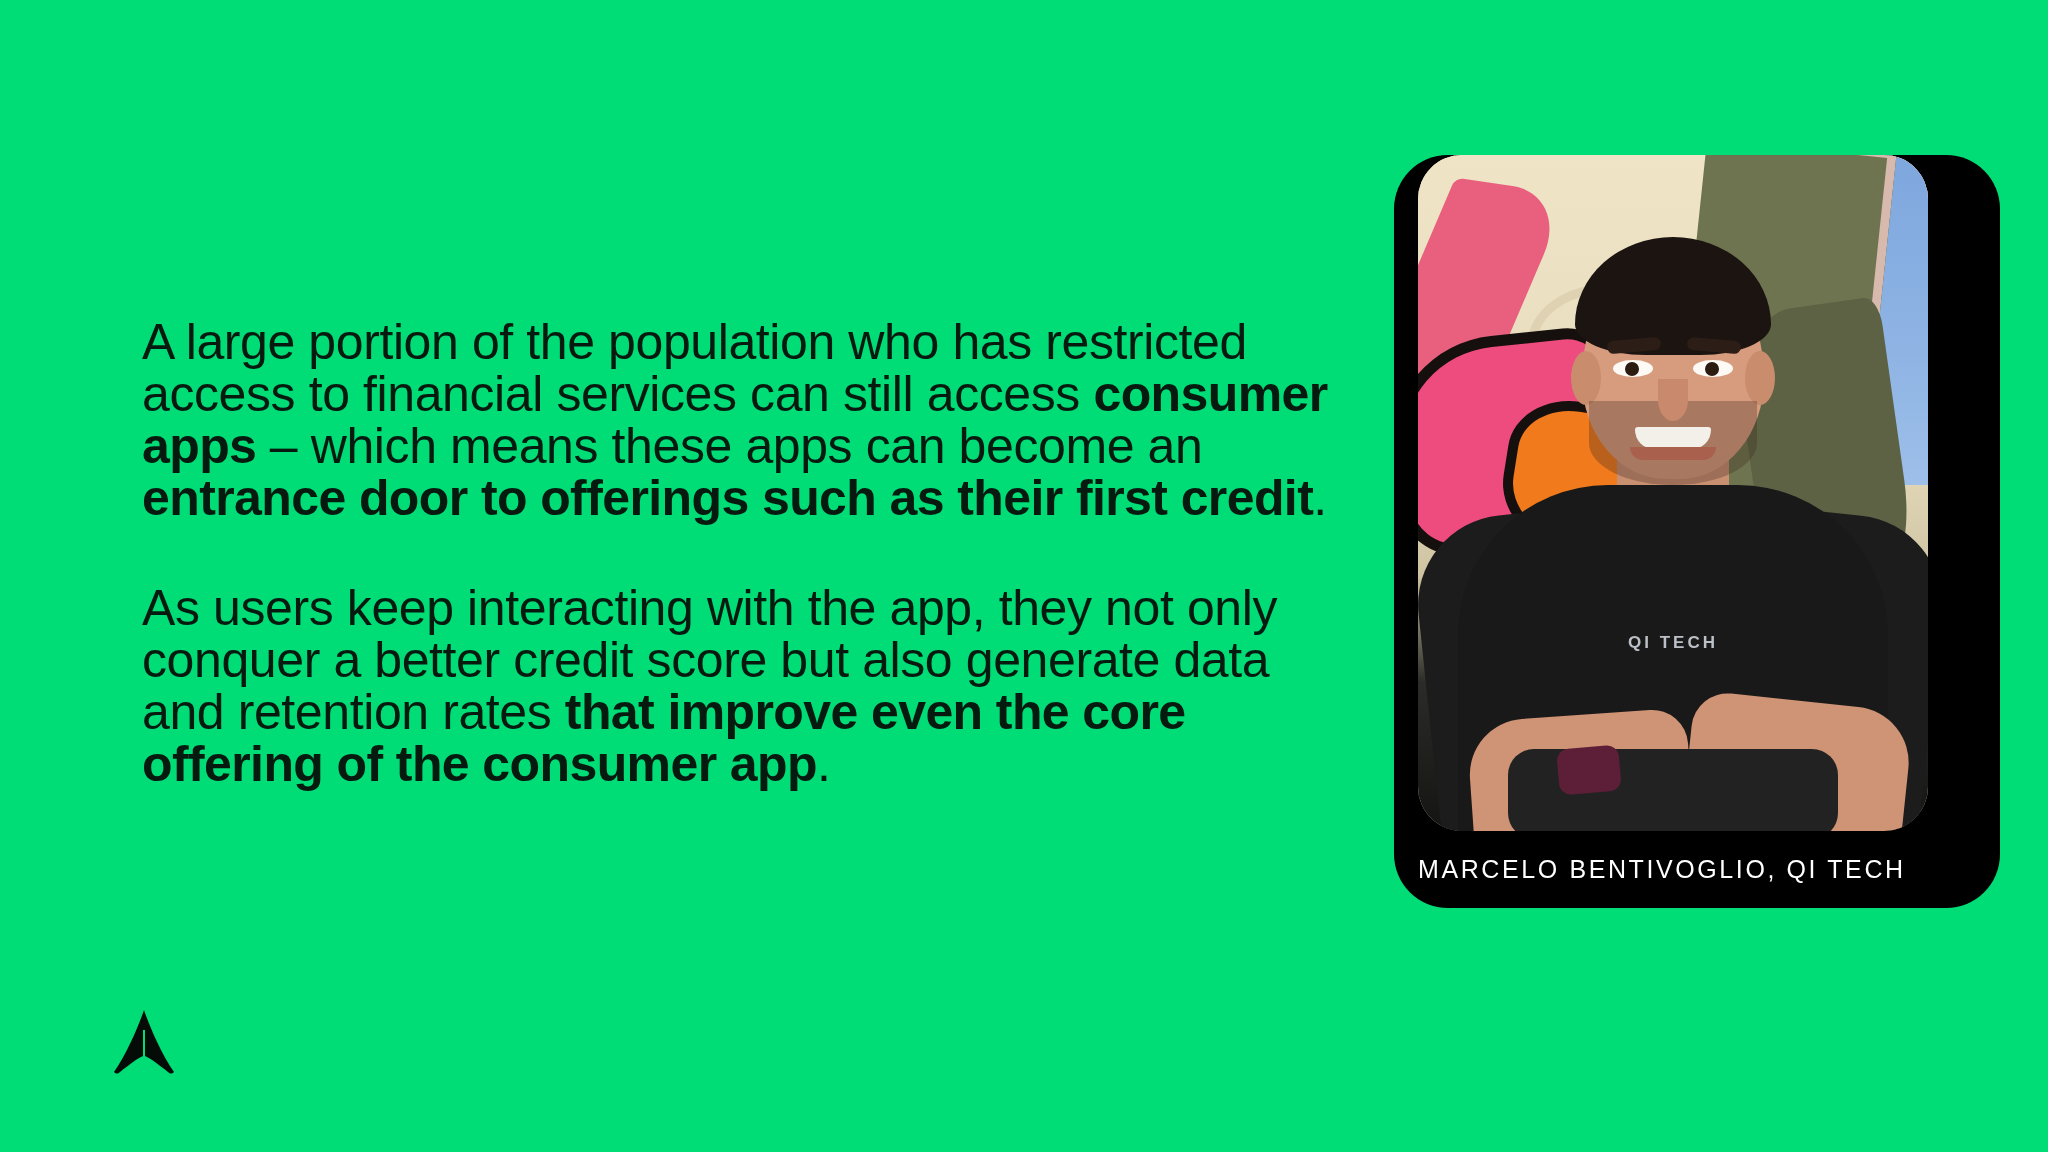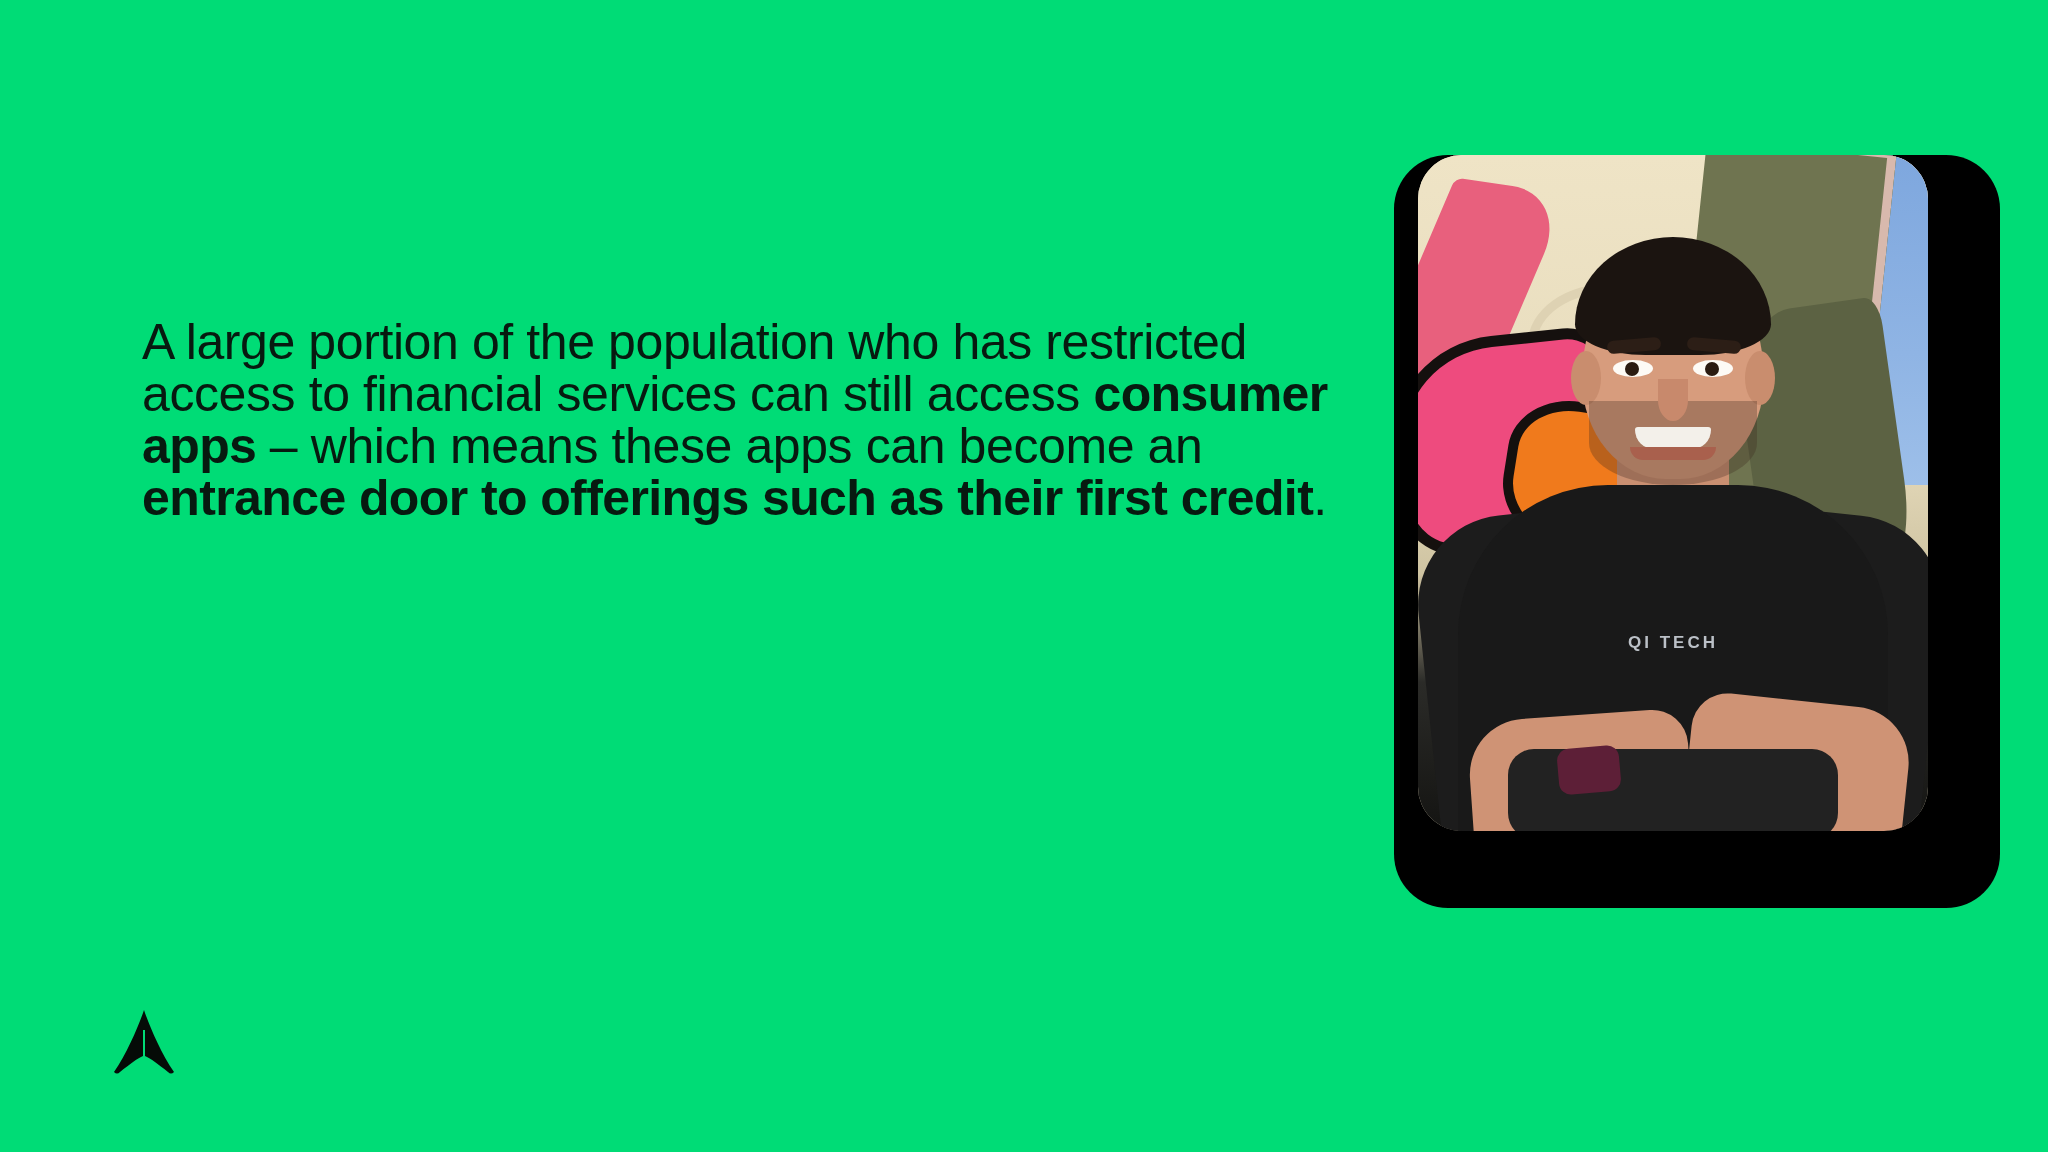--- a/index.html
+++ b/index.html
@@ -147,20 +147,21 @@
     top:1008px;
     width:72px;
     height:72px;
   }
 </style>
 </head>
 <body style="background: rgb(0, 220, 118);">
 
 <div id="quote-block">
   <p class="para" style="color: rgb(7, 26, 16);"><span>A large portion of the population who has restricted access to financial services can still access </span><b>consumer apps</b><span> – which means these apps can become an </span><b>entrance door to offerings such as their first credit</b><span>.</span></p>
+  <p class="para" style="color: rgb(7, 26, 16);"><span>As users keep interacting with the app, they not only conquer a better credit score but also generate data and retention rates </span><b>that improve even the core offering of the consumer app</b><span>.</span></p>
 </div>
 
 <div id="portrait-card" style="background: rgb(0, 0, 0);">
 
   <div id="portrait-photo">
     <div class="bg-wall"></div>
     <div class="bg-sky"></div>
     <div class="bg-olive"></div>
     <div class="bg-olive2"></div>
     <div class="graf-red"></div>
@@ -186,19 +187,22 @@
     <div class="p-nose"></div>
     <div class="p-mouth"></div>
     <div class="p-lip"></div>
     <div class="p-arm-l"></div>
     <div class="p-arm-r"></div>
     <div class="p-forearm"></div>
     <div class="p-watch"></div>
     <div class="p-logo">QI TECH</div>
   </div>
 
+  <div id="portrait-caption">
+    <span style="color: rgb(255, 255, 255);">MARCELO BENTIVOGLIO, QI TECH</span>
+  </div>
 </div>
 
 <div id="brand-logo">
   <svg viewBox="0 0 72 72" width="72" height="72" aria-hidden="true">
     <path d="M36 2 C40 14 52 44 66 64 C64 66 62 66 60 64 C50 56 42 50 37 48 L37 22 L35 22 L35 48 C30 50 22 56 12 64 C10 66 8 66 6 64 C20 44 32 14 36 2 Z" fill="#050b07"></path>
   </svg>
 </div>
 
 </body></html>

